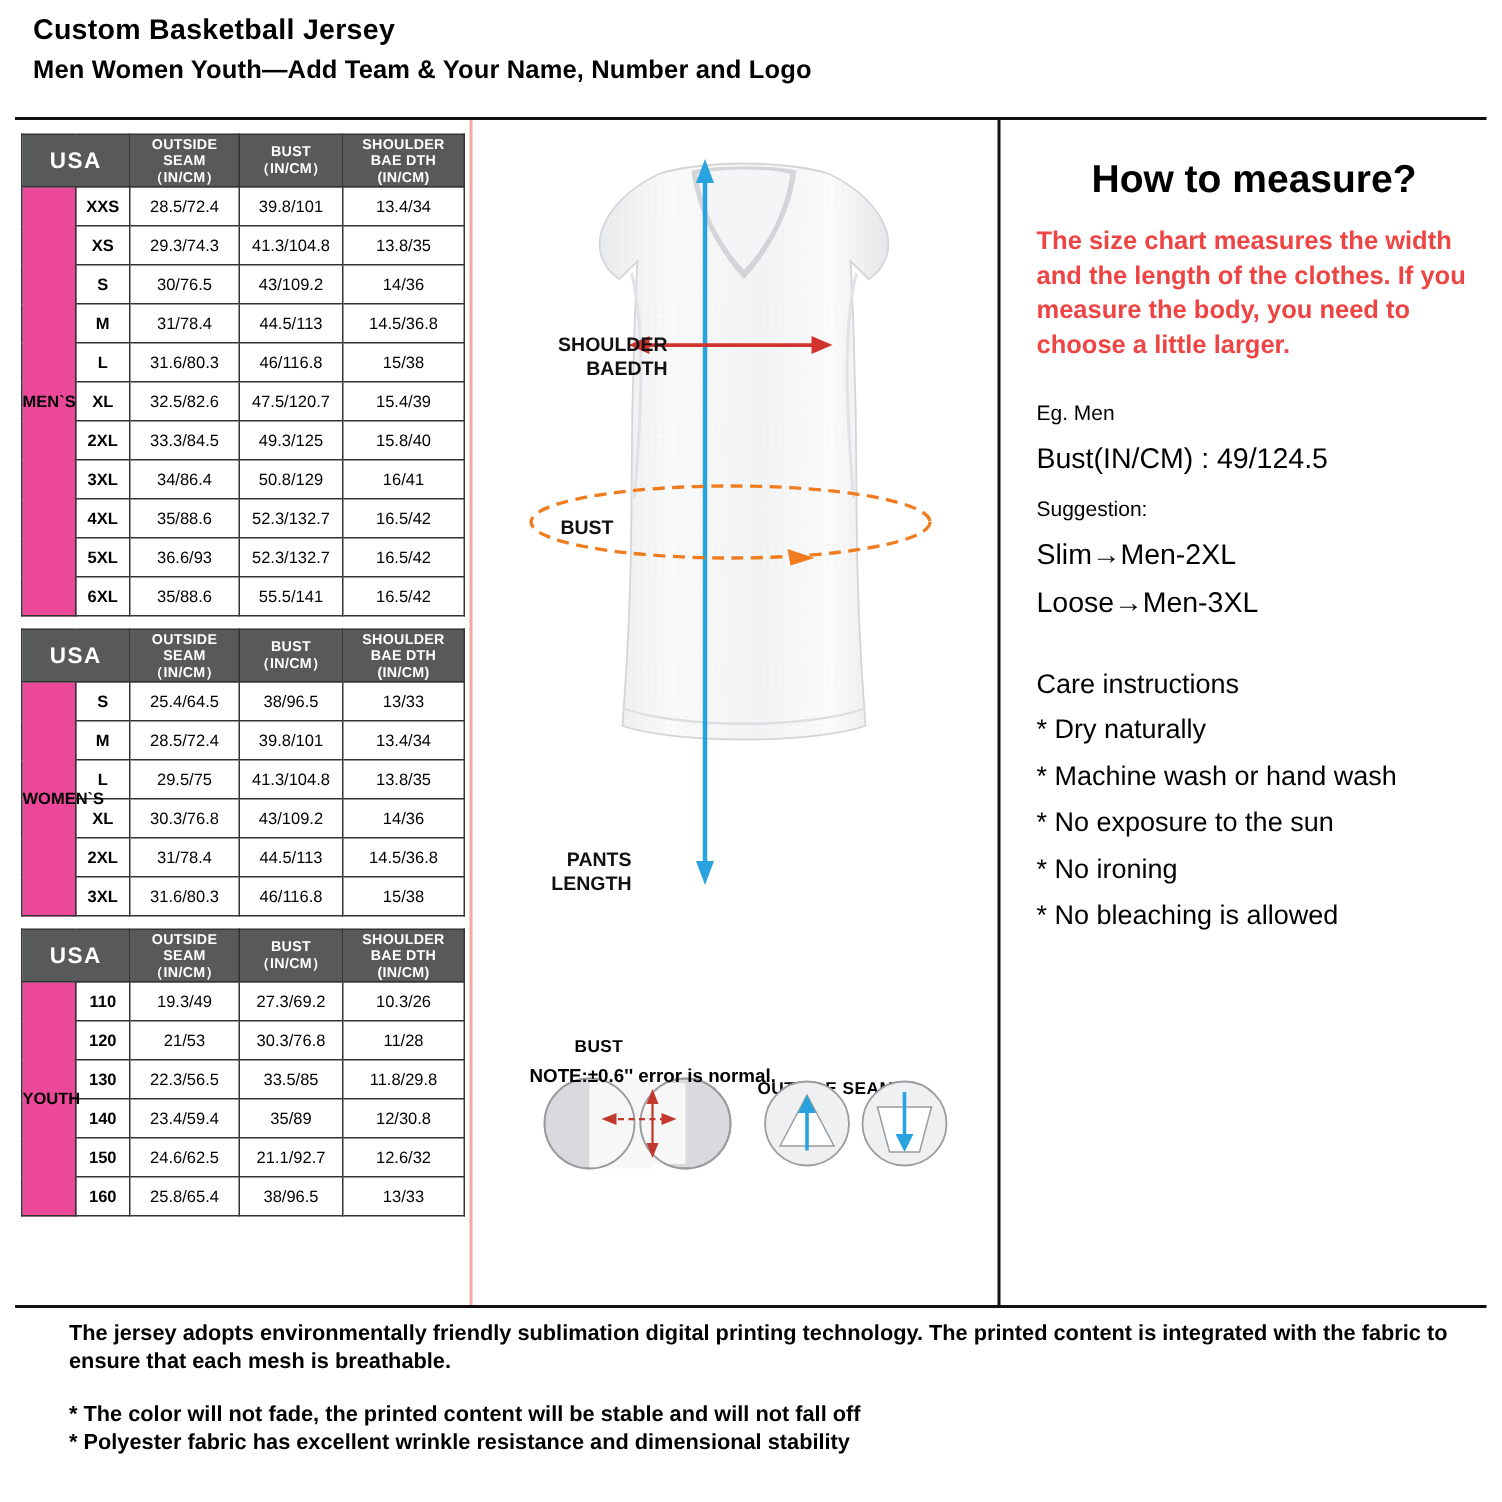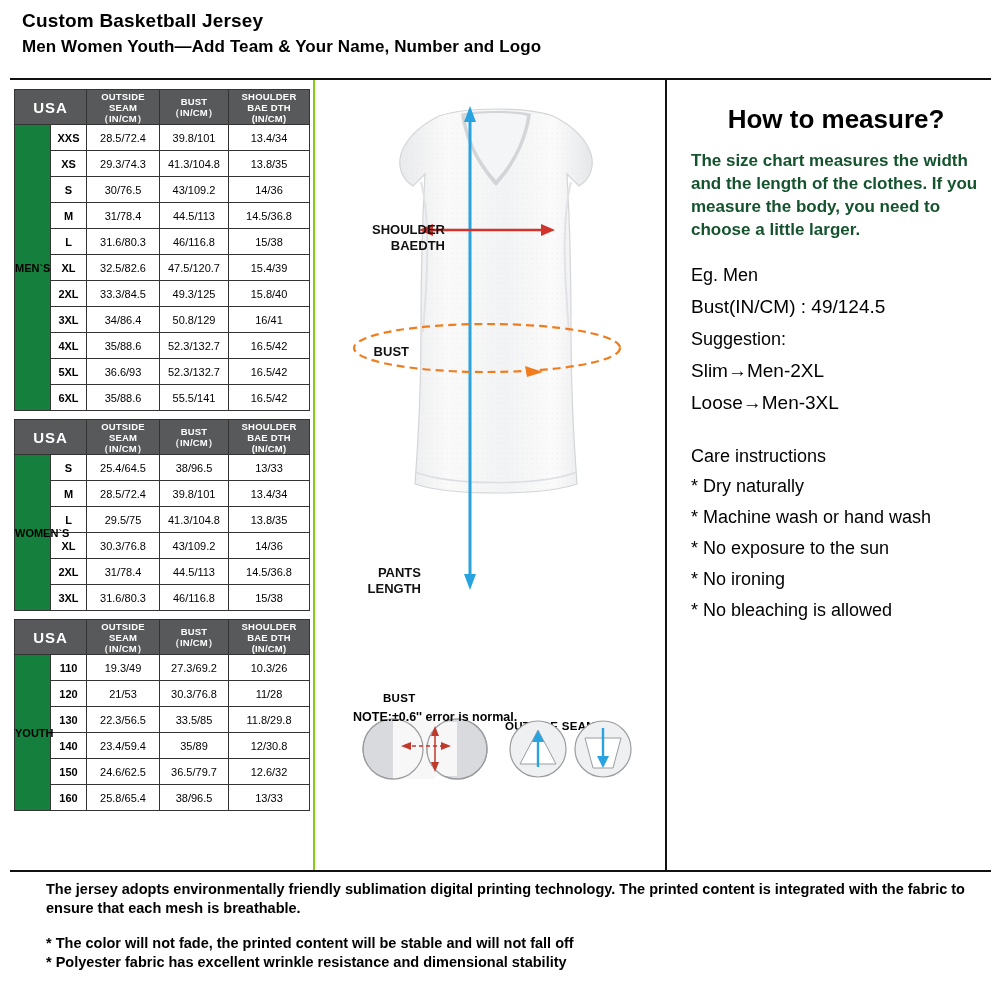--- a/index.html
+++ b/index.html
@@ -44,21 +44,21 @@
     top: 78px;
     left: 10px;
     width: 981px;
     height: 790px;
     border-top: 2px solid #111;
     border-bottom: 2px solid #111;
     display: flex;
   }
   .col-tables {
     width: 305px;
-    border-right: 2px solid #84cc16;
+    border-right: 2px solid #fca5a5;
     box-sizing: border-box;
     padding: 6px 4px 0 4px;
   }
   .col-figure {
     width: 352px;
     border-right: 2px solid #111;
     box-sizing: border-box;
     position: relative;
   }
   .col-info {
@@ -90,21 +90,21 @@
     font-size: 9.5px;
     height: 34px;
     line-height: 11px;
     letter-spacing: 0.2px;
   }
   table.size thead th.usa {
     font-size: 15px;
     letter-spacing: 1px;
   }
   td.group {
-    background: #15803d;
+    background: #ec4899;
     font-weight: bold;
     font-size: 12px;
     width: 26px;
     letter-spacing: 0px;
     line-height: 15px;
   }
   td.size-label {
     font-weight: bold;
     font-size: 12.5px;
     width: 46px;
@@ -148,28 +148,28 @@
   }
 
   
   .how-title {
     font-size: 26px;
     font-weight: bold;
     text-align: center;
     margin: 8px 0 14px 0;
   }
   .warn {
-    color: #14532d;
+    color: #ef4444;
     font-weight: bold;
     font-size: 17px;
     line-height: 23px;
     margin-bottom: 18px;
   }
   .eg {
-    font-size: 18px;
+    font-size: 14px;
     line-height: 32px;
   }
   .eg.big {
     font-size: 19px;
   }
   .care-title {
     font-size: 18px;
     margin-top: 22px;
     line-height: 30px;
   }
@@ -403,21 +403,21 @@
           </tr>
           <tr>
             <td class="size-label">140</td>
             <td class="val">23.4/59.4</td>
             <td class="val">35/89</td>
             <td class="val">12/30.8</td>
           </tr>
           <tr>
             <td class="size-label">150</td>
             <td class="val">24.6/62.5</td>
-            <td class="val">36.5/79.7</td>
+            <td class="val">21.1/92.7</td>
             <td class="val">12.6/32</td>
           </tr>
           <tr>
             <td class="size-label">160</td>
             <td class="val">25.8/65.4</td>
             <td class="val">38/96.5</td>
             <td class="val">13/33</td>
           </tr>
         </tbody>
       </table>

